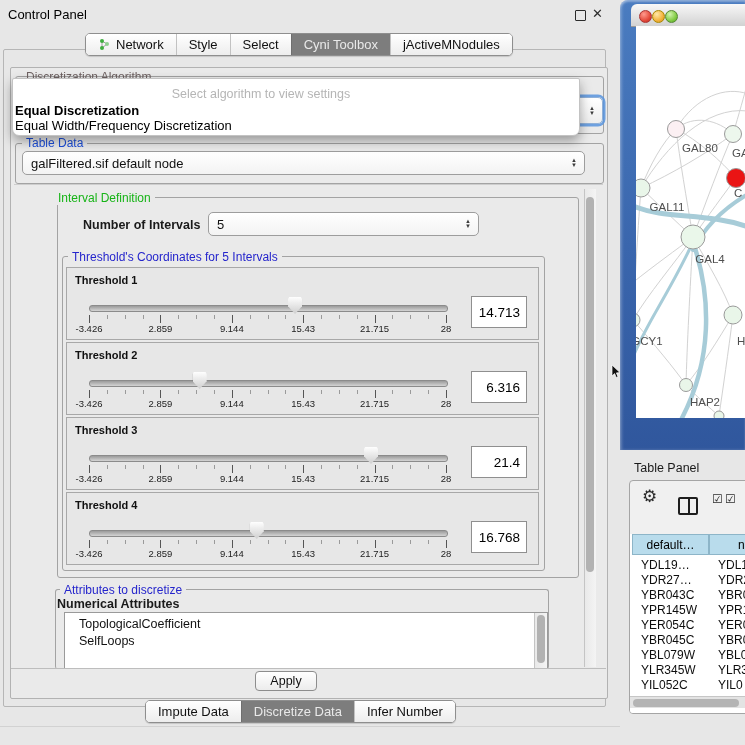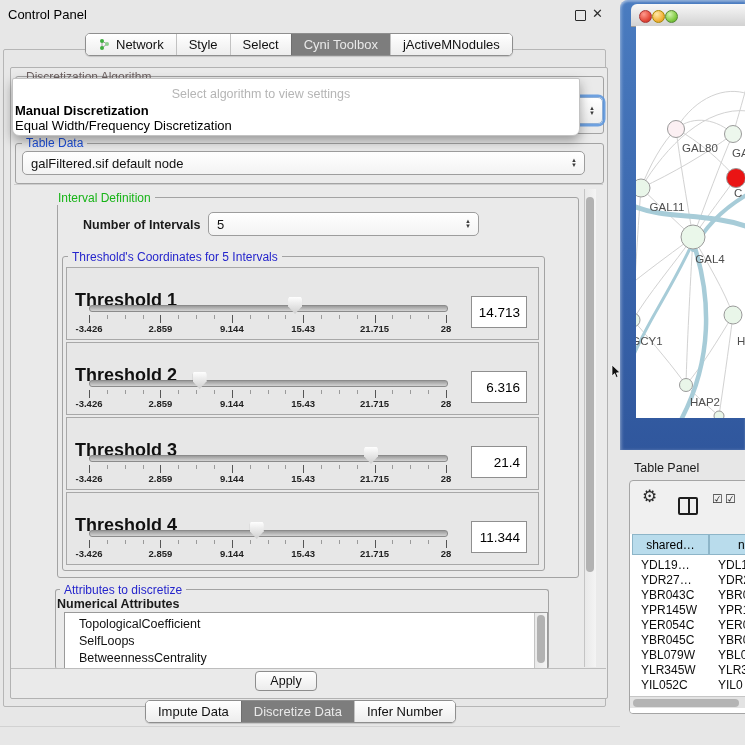--- a/index.html
+++ b/index.html
@@ -35,32 +35,32 @@
            font-size:6px;line-height:5px;color:#3c3c3c;text-align:center;}
   
   .popup{left:12px;top:78px;width:566px;height:56px;background:#fff;border:1px solid #c3c3c3;
          border-radius:2px 2px 7px 7px;box-shadow:0 5px 12px rgba(0,0,0,0.35);z-index:40;}
   .popup-ph{position:absolute;left:0;right:70px;top:8px;text-align:center;color:#b5b5b5;font-size:12.5px;}
   .popup-opt{position:absolute;left:2px;font-size:13px;color:#000;white-space:nowrap;}
   .algo-btn{left:560px;top:97px;width:41px;height:25px;background:linear-gradient(#fff,#eee);
             border:1px solid #8fb0d8;border-radius:5px;box-shadow:0 0 0 2.5px rgba(88,148,222,0.85);z-index:30;}
   
   .thr-box{position:absolute;left:66px;width:471px;height:71px;background:#e7e7e7;border:1px solid #a8a8a8;}
-  .thr-label{position:absolute;left:8px;top:6px;font-weight:bold;font-size:18px;color:#111;margin-top:16px;}
+  .thr-label{position:absolute;left:8px;top:6px;font-weight:bold;font-size:11px;color:#111;}
   .thr-track{position:absolute;left:22px;top:37px;width:357px;height:5px;border-radius:3px;
              background:linear-gradient(#9b9b9b,#d4d4d4);border:1px solid #8b8b8b;}
   .thr-thumb{position:absolute;top:29px;width:14px;height:17px;
              background:linear-gradient(#fefefe,#cfcfcf);
              clip-path:polygon(8% 0,92% 0,100% 12%,100% 55%,50% 100%,0 55%,0 12%);
              filter:drop-shadow(0 0 1px #777);}
   .tickzone{position:absolute;left:22px;top:46px;width:357px;height:9px;}
   .tick{position:absolute;top:1px;width:1px;height:4px;background:#9a9a9a;}
   .tick.major{height:8px;background:#555;}
   .ticklabels{position:absolute;left:22px;top:55px;width:357px;height:12px;}
-  .ticklabels span{position:absolute;transform:translateX(-50%);font-size:9.5px;font-weight:bold;color:#222;white-space:nowrap;}
+  .ticklabels span{position:absolute;transform:translateX(-50%);font-size:9.5px;font-weight:normal;color:#222;white-space:nowrap;}
   .thr-value{position:absolute;left:404px;top:28px;width:56px;height:32px;background:#fff;border:1px solid #8f8f8f;
              font-size:13.5px;line-height:32px;text-align:right;padding-right:6px;box-sizing:border-box;color:#000;}
   
   .listbox{background:#fff;border:1px solid #9a9a9a;overflow:hidden;}
   .attr-item{padding-left:14px;font-size:12.5px;line-height:17px;color:#111;white-space:nowrap;}
   .btn{background:linear-gradient(#ffffff,#ececec);border:1px solid #8d8d8d;border-radius:4px;
        font-size:12.5px;color:#111;font-family:inherit;}
   .vscroll{background:linear-gradient(90deg,#e9e9e9,#f4f4f4);border-left:1px solid #c4c4c4;}
   .vthumb{position:absolute;left:1px;width:8px;background:#b2b2b2;border-radius:4px;}
   .hline{background:#bdbdbd;height:1px;}
@@ -137,21 +137,21 @@
   <div class="abs algo-btn">
     <span class="spinner">
         <span>▲</span>
         <span>▼</span>
       </span>
   </div>
 
   <div class="abs popup">
     <div class="popup-ph">Select algorithm to view settings</div>
     <div id="popup-options">
-        <div class="popup-opt" style="top: 24px; font-weight: bold;">Manual Discretization</div>
+        <div class="popup-opt" style="top: 24px; font-weight: bold;">Equal Discretization</div>
         <div class="popup-opt" style="top: 39px; font-weight: normal;">Equal Width/Frequency Discretization</div>
       </div>
   </div>
 
   <div class="abs group" style="left:15px;top:143px;width:587px;height:39px;"></div>
   <div class="abs gtitle" style="left:22px;top:136px;color:#1d4ed8;">Table Data</div>
   <div class="abs combo" style="left:22px;top:151px;width:563px;height:24px;">
     <span>galFiltered.sif default node</span>
     <span class="spinner">
         <span>▲</span>
@@ -314,36 +314,35 @@
           <div class="tick major" style="left: 100%;"></div>
         </div>
         <div class="ticklabels">
           <span style="left: 0%;">-3.426</span>
           <span style="left: 20%;">2.859</span>
           <span style="left: 40%;">9.144</span>
           <span style="left: 60%;">15.43</span>
           <span style="left: 80%;">21.715</span>
           <span style="left: 100%;">28</span>
         </div>
-        <div class="thr-value">11.344</div>
+        <div class="thr-value">16.768</div>
       </div>
     </div>
 
   <div class="abs vscroll" style="left:584px;top:189px;width:11px;height:478px;">
     <div class="vthumb" style="top:8px;height:375px;"></div>
   </div>
 
   <div class="abs group" style="left:55px;top:589px;width:492px;height:79px;border-bottom:none;"></div>
   <div class="abs gtitle blue" style="left:60px;top:583px;">Attributes to discretize</div>
   <div class="abs" style="left:57px;top:597px;font-weight:bold;font-size:12.5px;">Numerical Attributes</div>
   <div class="abs listbox" style="left:64px;top:612px;width:482px;height:55px;">
     <div id="attr-host" style="padding-top:3px;">
         <div class="attr-item">TopologicalCoefficient</div>
         <div class="attr-item">SelfLoops</div>
-        <div class="attr-item">BetweennessCentrality</div>
       </div>
     <div class="vscroll" style="position:absolute;right:0;top:0;width:12px;height:100%;">
       <div class="vthumb" style="top:2px;height:48px;left:2px;"></div>
     </div>
   </div>
 
   <div class="abs hline" style="left:11px;top:668px;width:595px;"></div>
 
   <button class="abs btn" style="left:255px;top:671px;width:62px;height:20px;">Apply</button>
 
@@ -417,21 +416,21 @@
     </div>
   </div>
 
   <div class="abs tp-title">Table Panel</div>
   <div class="abs tp-inner">
     <div class="tp-icon" style="left:12px;top:5px;font-size:17px;">⚙</div>
     <div class="tp-icon col-icon"></div>
     <div class="tp-icon" style="left:82px;top:11px;font-size:12px;">☑</div>
     <div class="tp-icon" style="left:95px;top:11px;font-size:12px;">☑</div>
     <div class="tp-table">
-      <div class="th-cell" style="left:2px;width:77px;">shared…</div>
+      <div class="th-cell" style="left:2px;width:77px;">default…</div>
       <div class="th-cell" style="left:79px;width:60px;text-align:left;padding-left:28px;">na</div>
       <div id="row-host">
           <div class="trow" style="top: 24px;">
             <span class="c1">YDL19…</span>
             <span class="c2">YDL1</span>
           </div>
           <div class="trow" style="top: 39px;">
             <span class="c1">YDR27…</span>
             <span class="c2">YDR2</span>
           </div>

